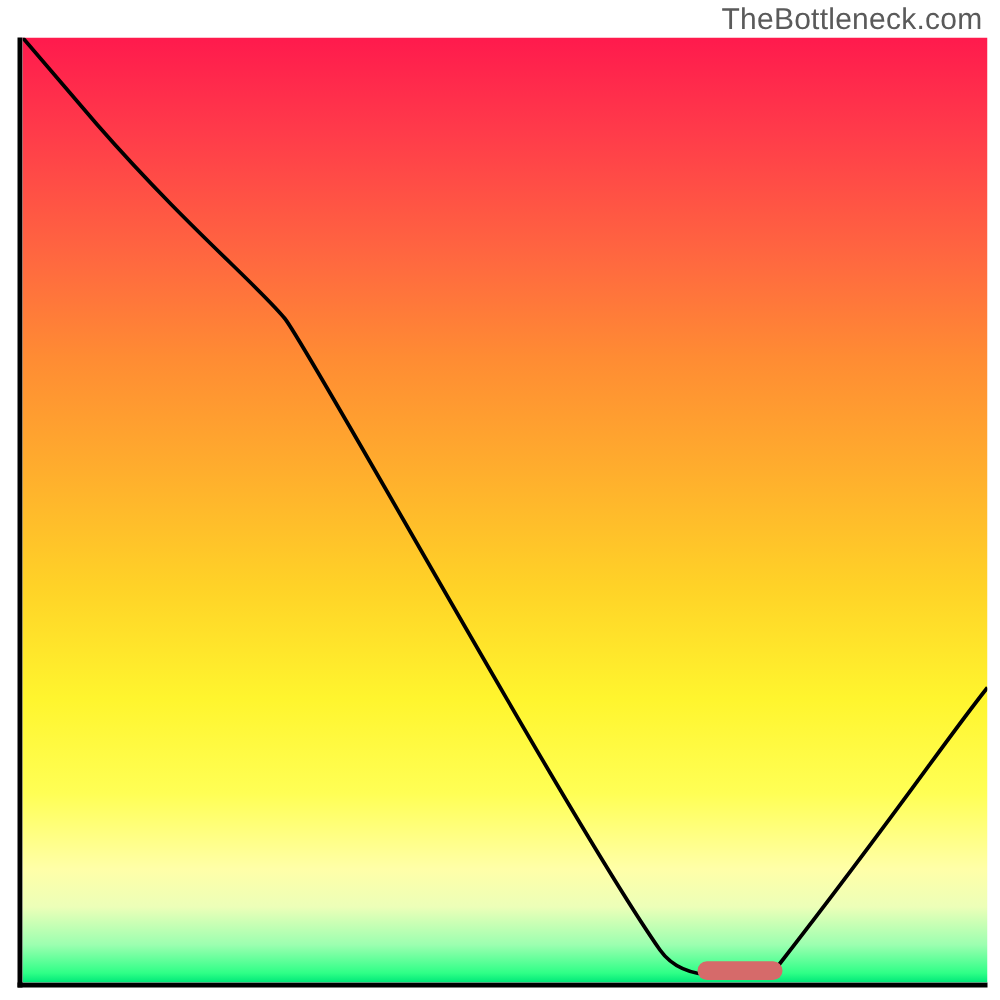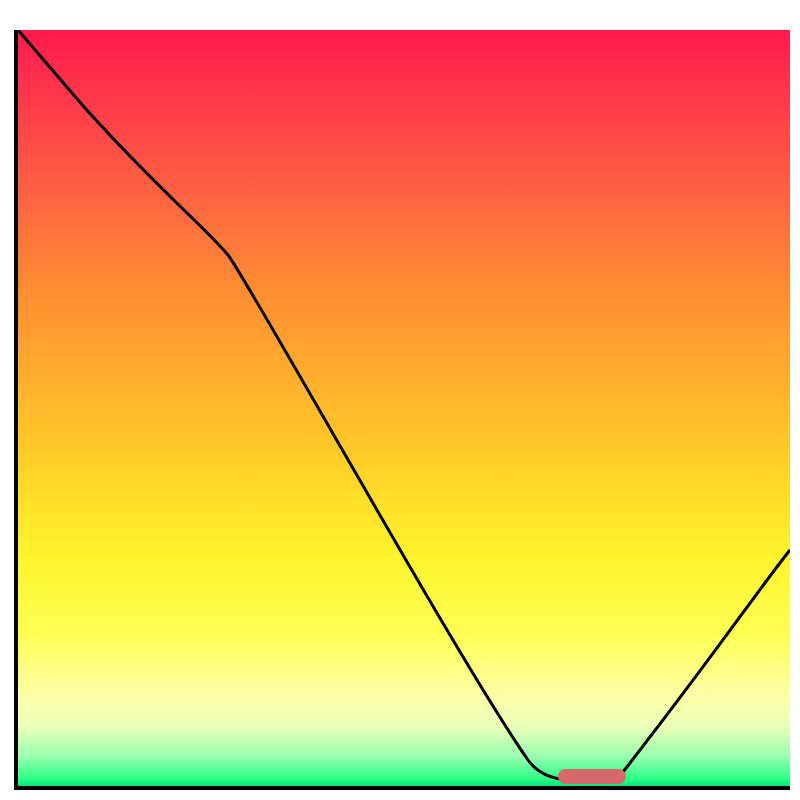--- a/index.html
+++ b/index.html
@@ -64,20 +64,21 @@
     position: absolute;
     height: 15px;
     border-radius: 8px;
     background: #d66a6a;
   }
 </style>
 </head>
 <body>
 <div class="container">
 
+  <div class="watermark">TheBottleneck.com</div>
 
   <div class="plot-area">
     <div class="gradient-bg"></div>
 
     <svg class="curve" viewBox="0 0 772 756" preserveAspectRatio="none">
       <path d="M 0 0
                L 60 70
                C 130 150, 190 200, 210 225
                C 230 250, 440 630, 510 730
                C 520 744, 535 750, 555 750

